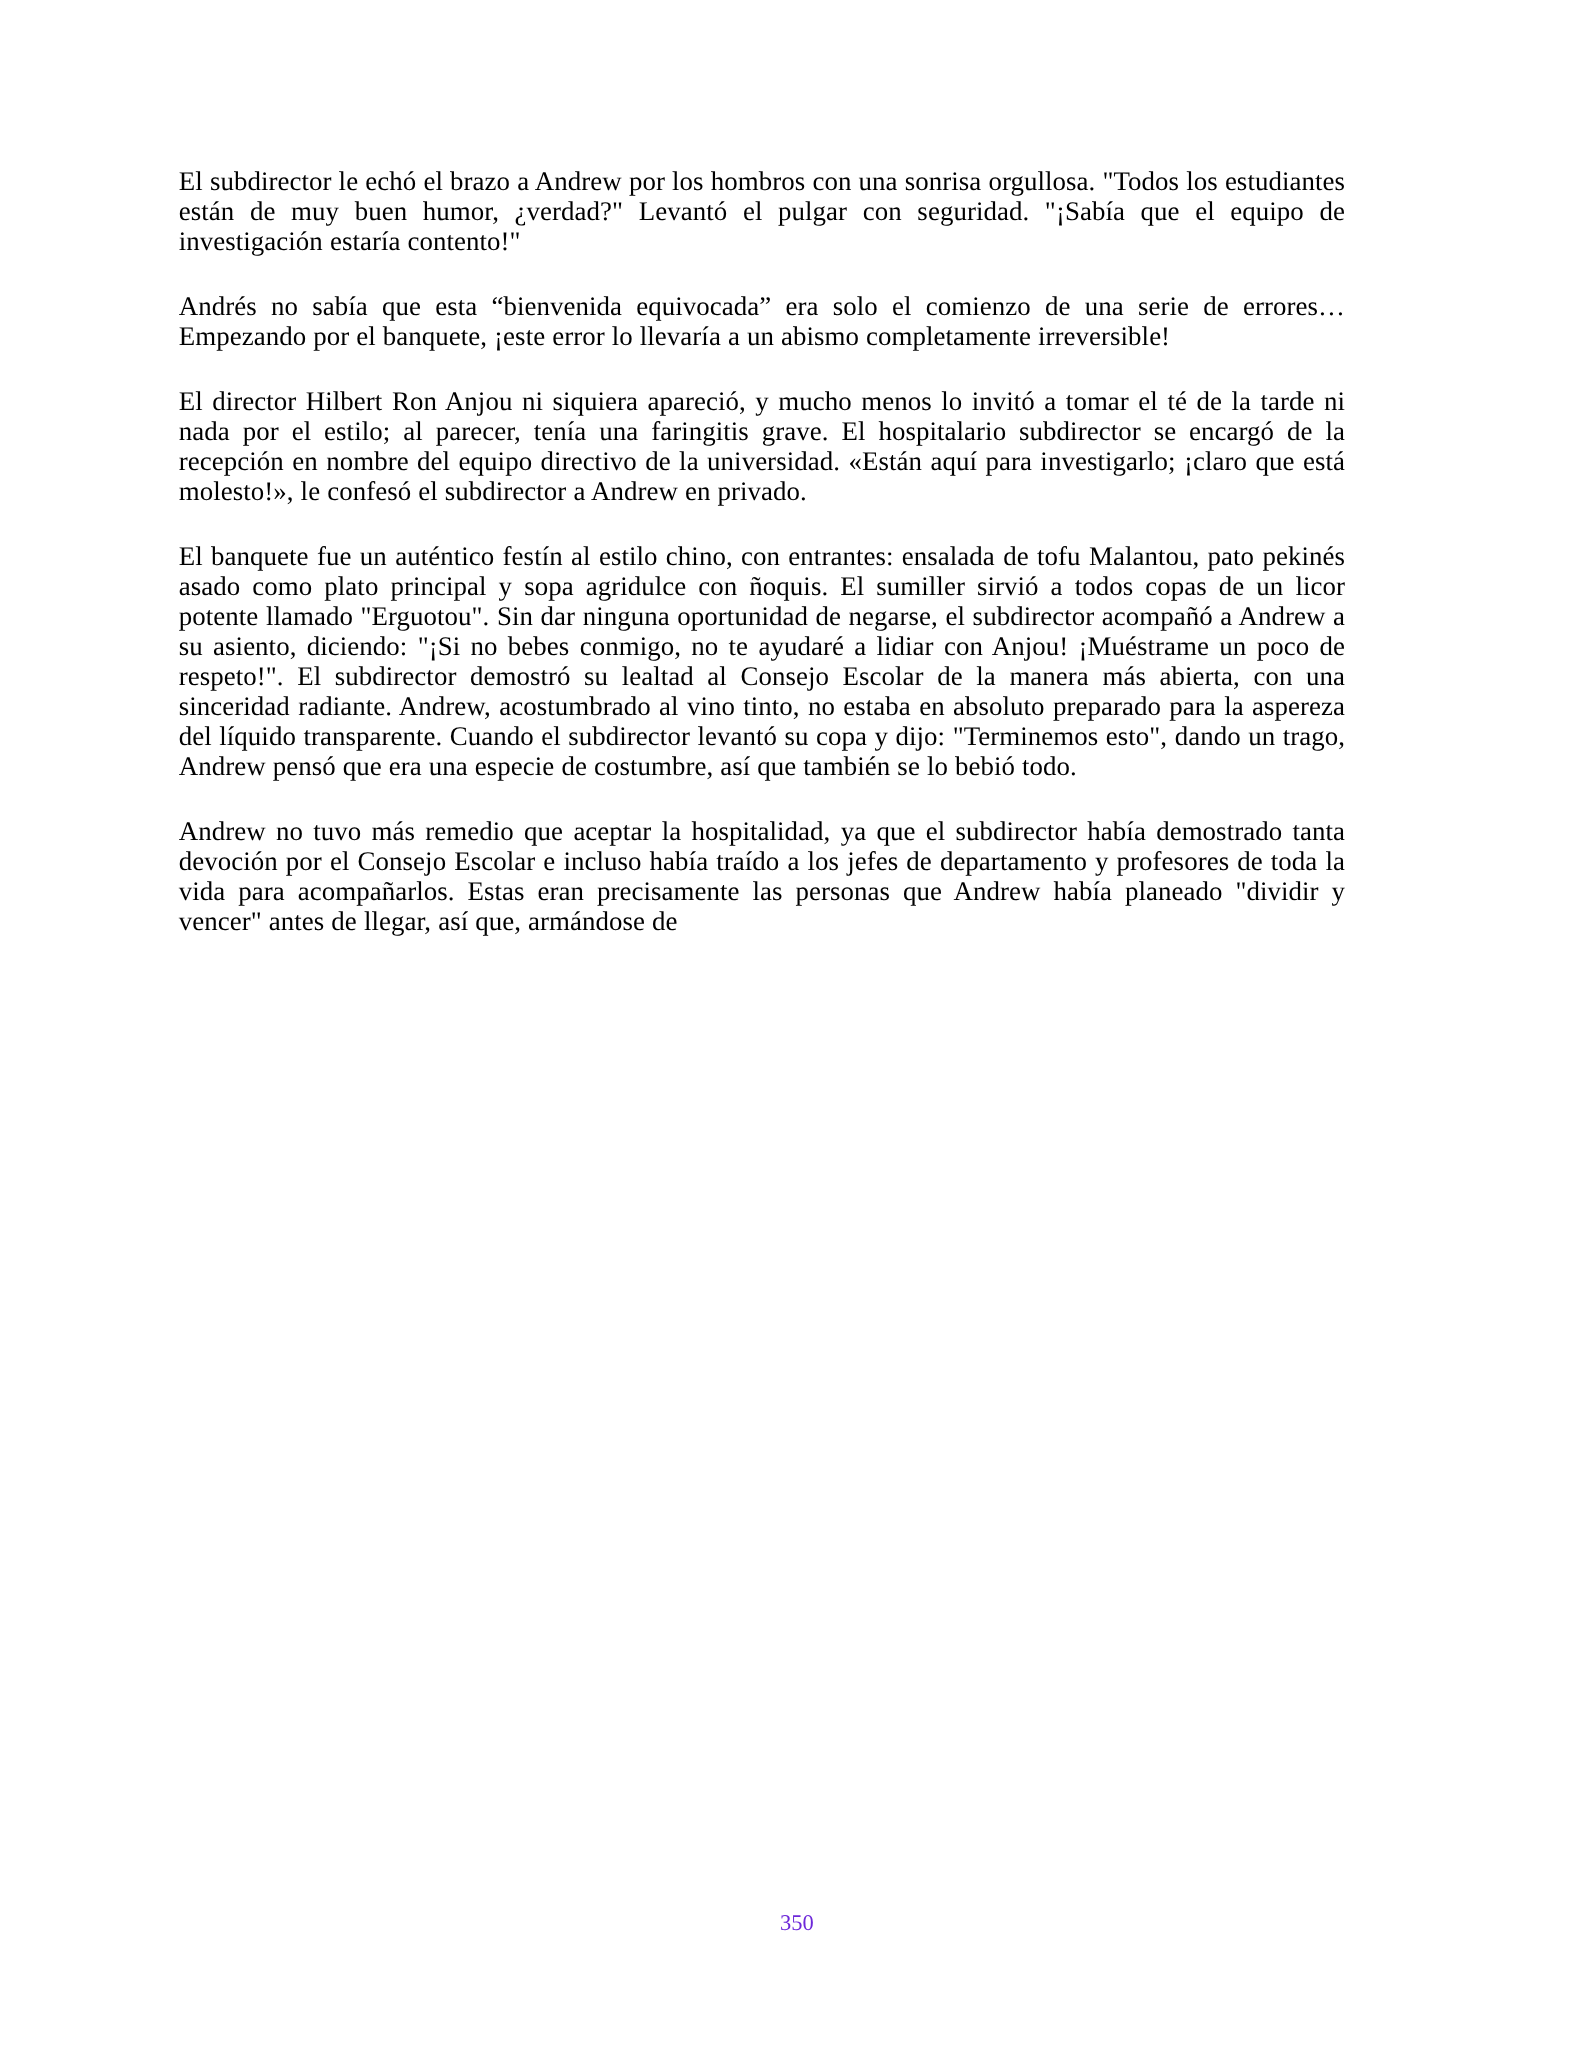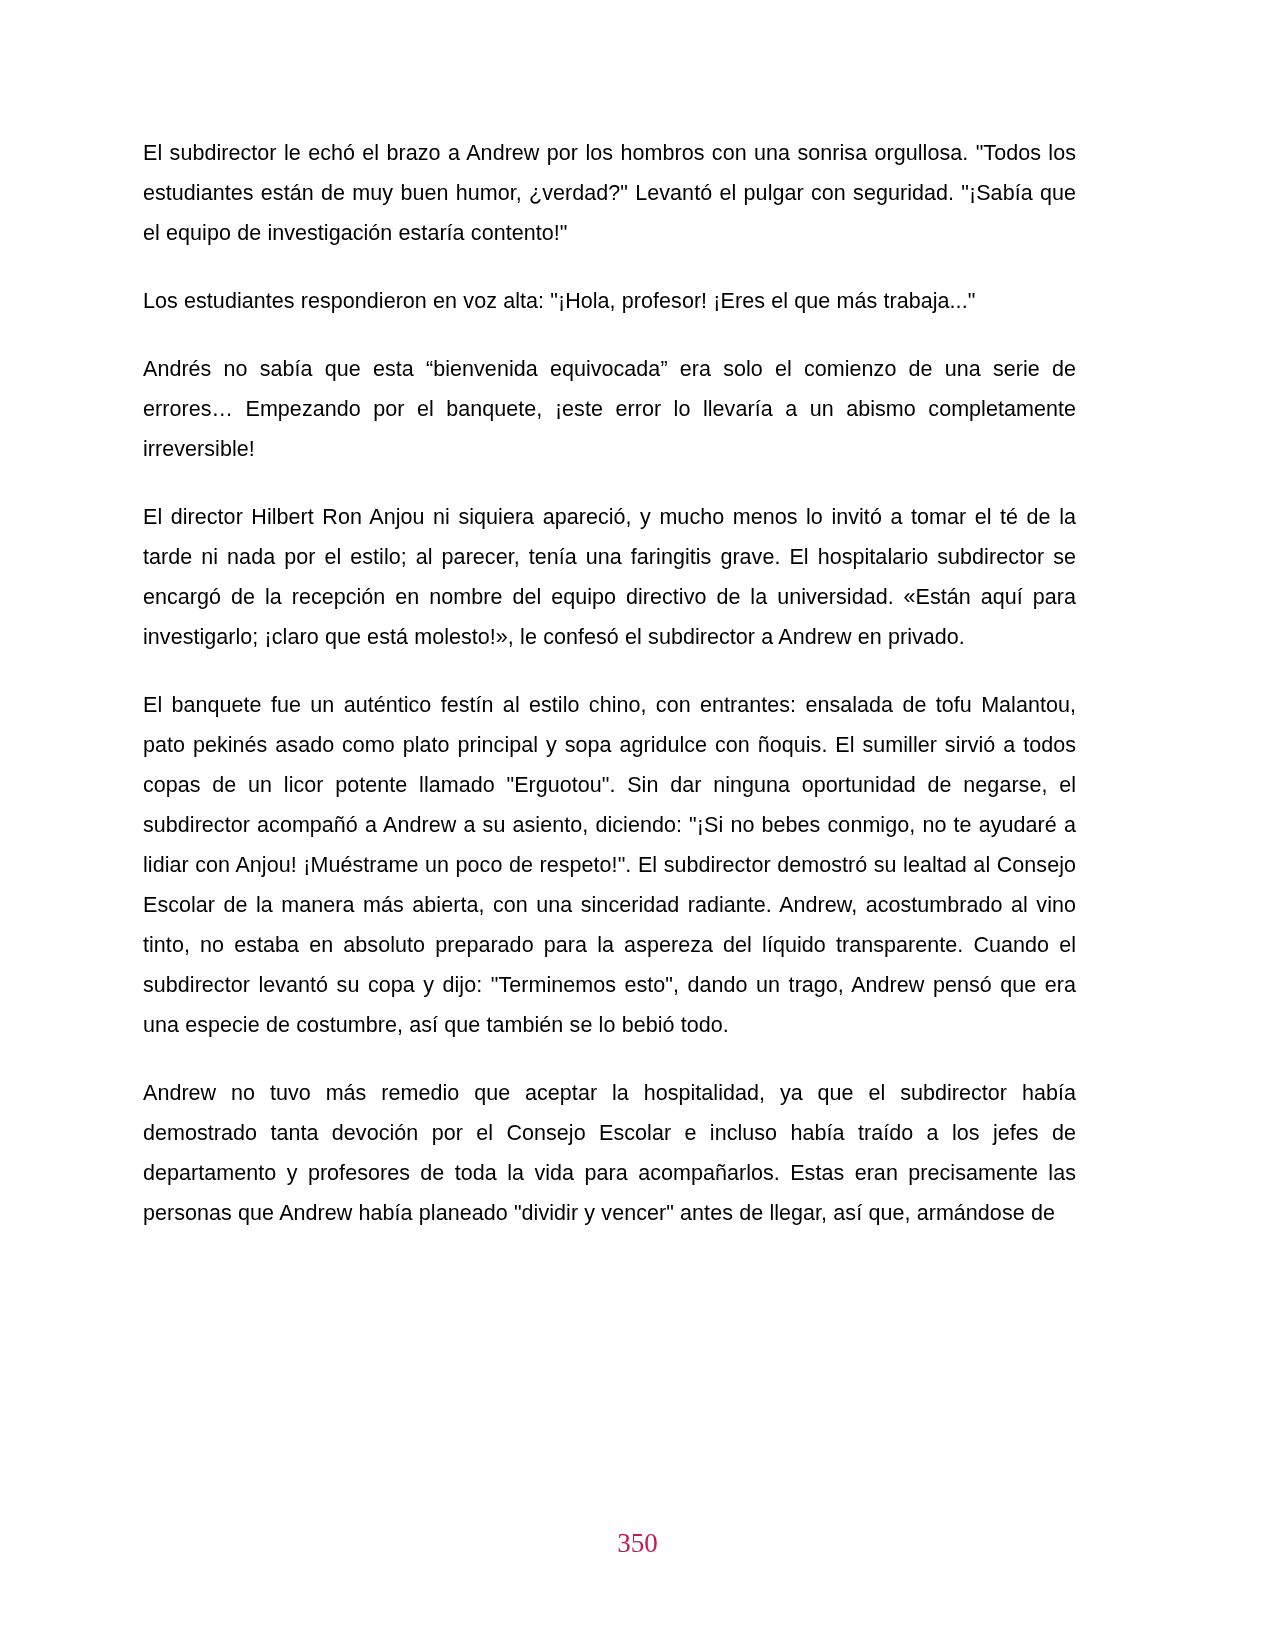--- a/index.html
+++ b/index.html
@@ -20,23 +20,23 @@
   }
 
   .content {
     position: absolute;
     left: 143px;
     top: 133px;
     width: 933px;
   }
 
   .para {
-    font-family: Liberation Sans, sans-serif;
+    font-family: Liberation Serif, serif;
     font-size: 21.5px;
-    line-height: 40px;
+    line-height: 24px;
     color: #000000;
     text-align: justify;
     text-justify: inter-word;
     margin: 0 0 28px 0;
     letter-spacing: 0.05px;
     word-spacing: 0.2px;
     hyphens: none;
     -webkit-hyphens: none;
   }
 
@@ -44,35 +44,34 @@
     margin-bottom: 0;
   }
 
   .page-number {
     position: absolute;
     left: 0;
     right: 0;
     top: 1528px;
     text-align: center;
     font-family: "Liberation Serif", "DejaVu Serif", serif;
-    font-size: 27px;
-    color: #be185d;
+    font-size: 18px;
+    color: #6d28d9;
   }
 </style>
 </head>
 <body>
 
 <div class="page">
 
   <div class="content">
 
     <p class="para">El subdirector le echó el brazo a Andrew por los hombros con una sonrisa orgullosa. "Todos los estudiantes están de muy buen humor, ¿verdad?" Levantó el pulgar con seguridad. "¡Sabía que el equipo de investigación estaría contento!"</p>
 
 
-    <p class="para">Los estudiantes respondieron en voz alta: "¡Hola, profesor! ¡Eres el que más trabaja..."</p>
 
     <p class="para">Andrés no sabía que esta “bienvenida equivocada” era solo el comienzo de una serie de errores… Empezando por el banquete, ¡este error lo llevaría a un abismo completamente irreversible!</p>
 
     <p class="para">El director Hilbert Ron Anjou ni siquiera apareció, y mucho menos lo invitó a tomar el té de la tarde ni nada por el estilo; al parecer, tenía una faringitis grave. El hospitalario subdirector se encargó de la recepción en nombre del equipo directivo de la universidad. «Están aquí para investigarlo; ¡claro que está molesto!», le confesó el subdirector a Andrew en privado.</p>
 
 
     <p class="para">El banquete fue un auténtico festín al estilo chino, con entrantes: ensalada de tofu Malantou, pato pekinés asado como plato principal y sopa agridulce con ñoquis. El sumiller sirvió a todos copas de un licor potente llamado "Erguotou". Sin dar ninguna oportunidad de negarse, el subdirector acompañó a Andrew a su asiento, diciendo: "¡Si no bebes conmigo, no te ayudaré a lidiar con Anjou! ¡Muéstrame un poco de respeto!". El subdirector demostró su lealtad al Consejo Escolar de la manera más abierta, con una sinceridad radiante. Andrew, acostumbrado al vino tinto, no estaba en absoluto preparado para la aspereza del líquido transparente. Cuando el subdirector levantó su copa y dijo: "Terminemos esto", dando un trago, Andrew pensó que era una especie de costumbre, así que también se lo bebió todo.</p>
 
 
     <p class="para">Andrew no tuvo más remedio que aceptar la hospitalidad, ya que el subdirector había demostrado tanta devoción por el Consejo Escolar e incluso había traído a los jefes de departamento y profesores de toda la vida para acompañarlos. Estas eran precisamente las personas que Andrew había planeado "dividir y vencer" antes de llegar, así que, armándose de</p>

